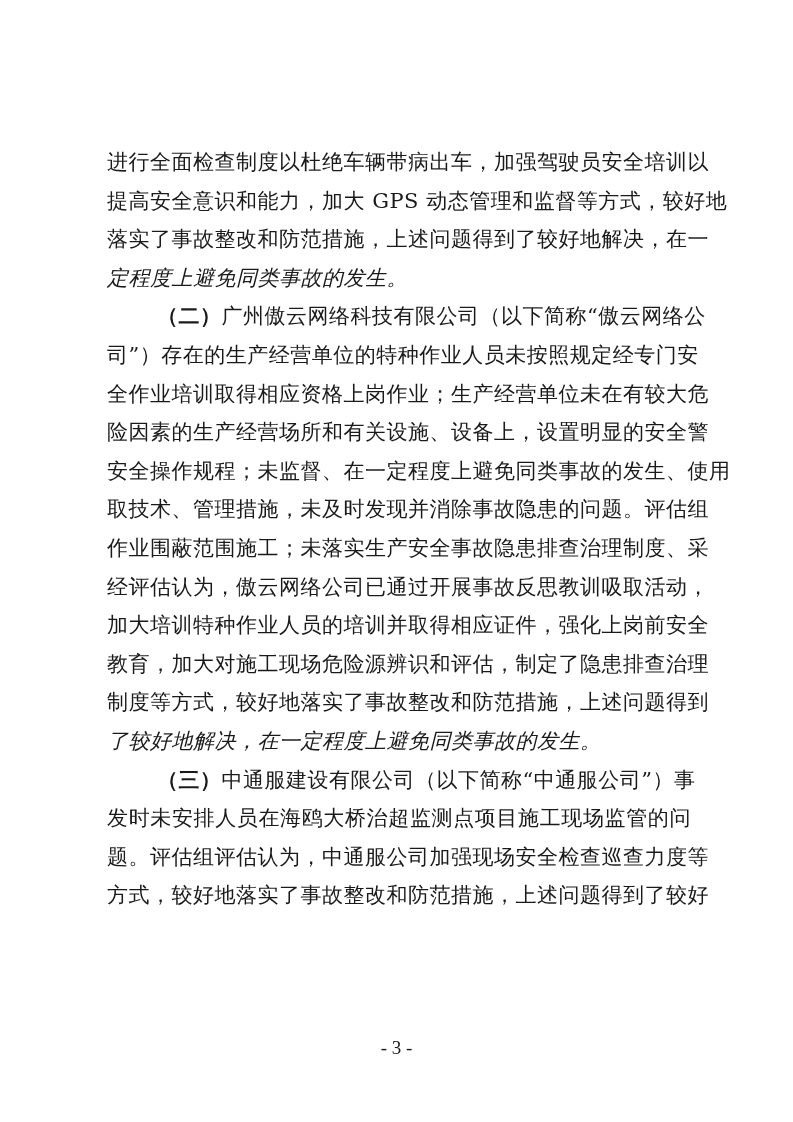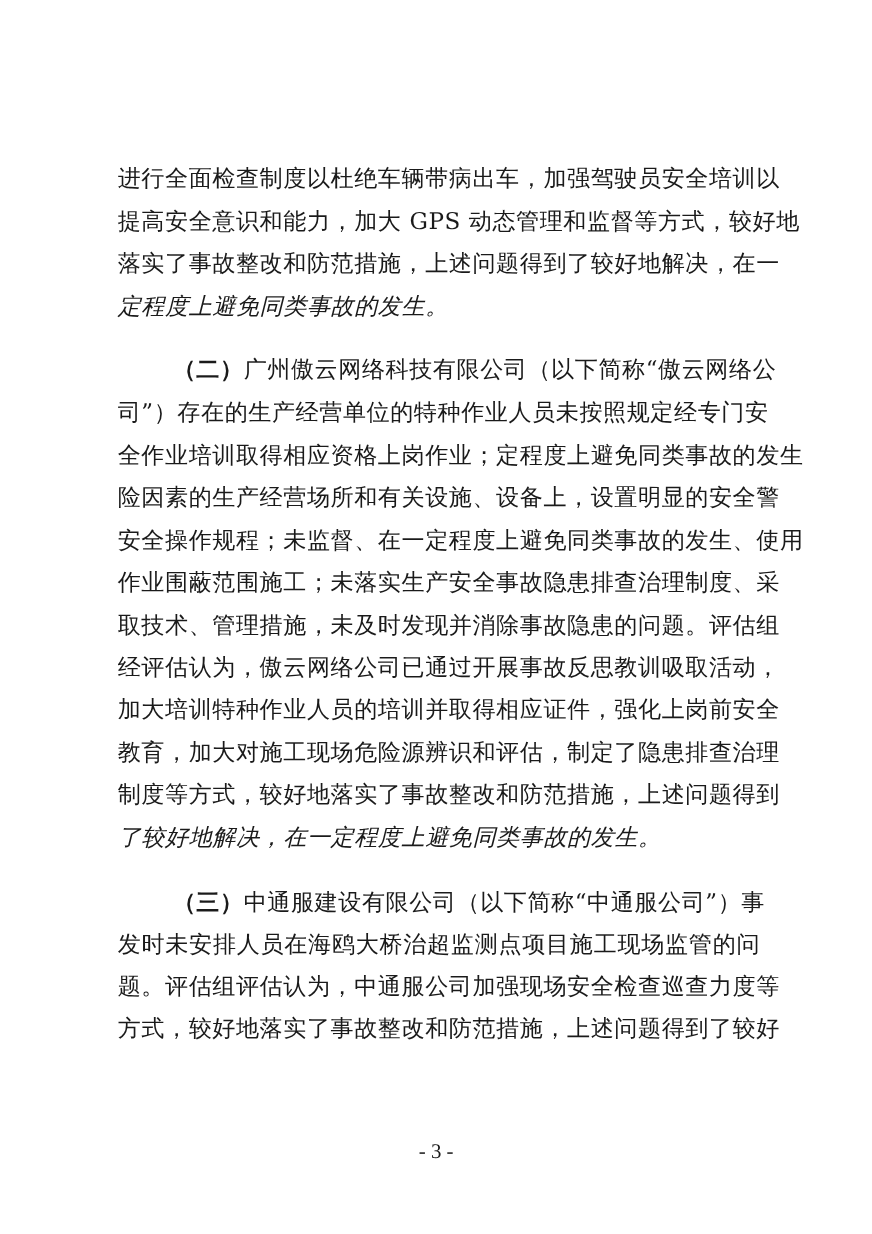--- a/index.html
+++ b/index.html
@@ -38,21 +38,20 @@
       text-align-last: justify;
       letter-spacing: 0.5px;
       overflow: visible;
     }
     .line.last {
       text-align-last: left;
       font-style: italic;
     }
     .line.indent {
       padding-left: 50px;
-      margin-top: 20px;
     }
     .heading-num {
       font-family: "DejaVu Sans", "Liberation Sans", sans-serif;
       font-weight: bold;
     }
     .page-number {
       position: absolute;
       left: 0;
       width: 793px;
       top: 1036px;
@@ -72,25 +71,25 @@
     <div>
       <div class="line">进行全面检查制度以杜绝车辆带病出车，加强驾驶员安全培训以</div>
       <div class="line">提高安全意识和能力，加大 GPS 动态管理和监督等方式，较好地</div>
       <div class="line">落实了事故整改和防范措施，上述问题得到了较好地解决，在一</div>
       <div class="line last">定程度上避免同类事故的发生。</div>
     </div>
 
     <div>
       <div class="line indent"><span class="heading-num">（二）</span><span>广州傲云网络科技有限公司（以下简称“傲云网络公</span></div>
       <div class="line">司”）存在的生产经营单位的特种作业人员未按照规定经专门安</div>
-      <div class="line">全作业培训取得相应资格上岗作业；定程度上避免同类事故的发生</div>
+      <div class="line">全作业培训取得相应资格上岗作业；生产经营单位未在有较大危</div>
       <div class="line">险因素的生产经营场所和有关设施、设备上，设置明显的安全警</div>
       <div class="line">安全操作规程；未监督、在一定程度上避免同类事故的发生、使用</div>
+      <div class="line">取技术、管理措施，未及时发现并消除事故隐患的问题。评估组</div>
       <div class="line">作业围蔽范围施工；未落实生产安全事故隐患排查治理制度、采</div>
-      <div class="line">取技术、管理措施，未及时发现并消除事故隐患的问题。评估组</div>
       <div class="line">经评估认为，傲云网络公司已通过开展事故反思教训吸取活动，</div>
       <div class="line">加大培训特种作业人员的培训并取得相应证件，强化上岗前安全</div>
       <div class="line">教育，加大对施工现场危险源辨识和评估，制定了隐患排查治理</div>
       <div class="line">制度等方式，较好地落实了事故整改和防范措施，上述问题得到</div>
       <div class="line last">了较好地解决，在一定程度上避免同类事故的发生。</div>
     </div>
 
     <div>
       <div class="line indent"><span class="heading-num">（三）</span><span>中通服建设有限公司（以下简称“中通服公司”）事</span></div>
       <div class="line">发时未安排人员在海鸥大桥治超监测点项目施工现场监管的问</div>

